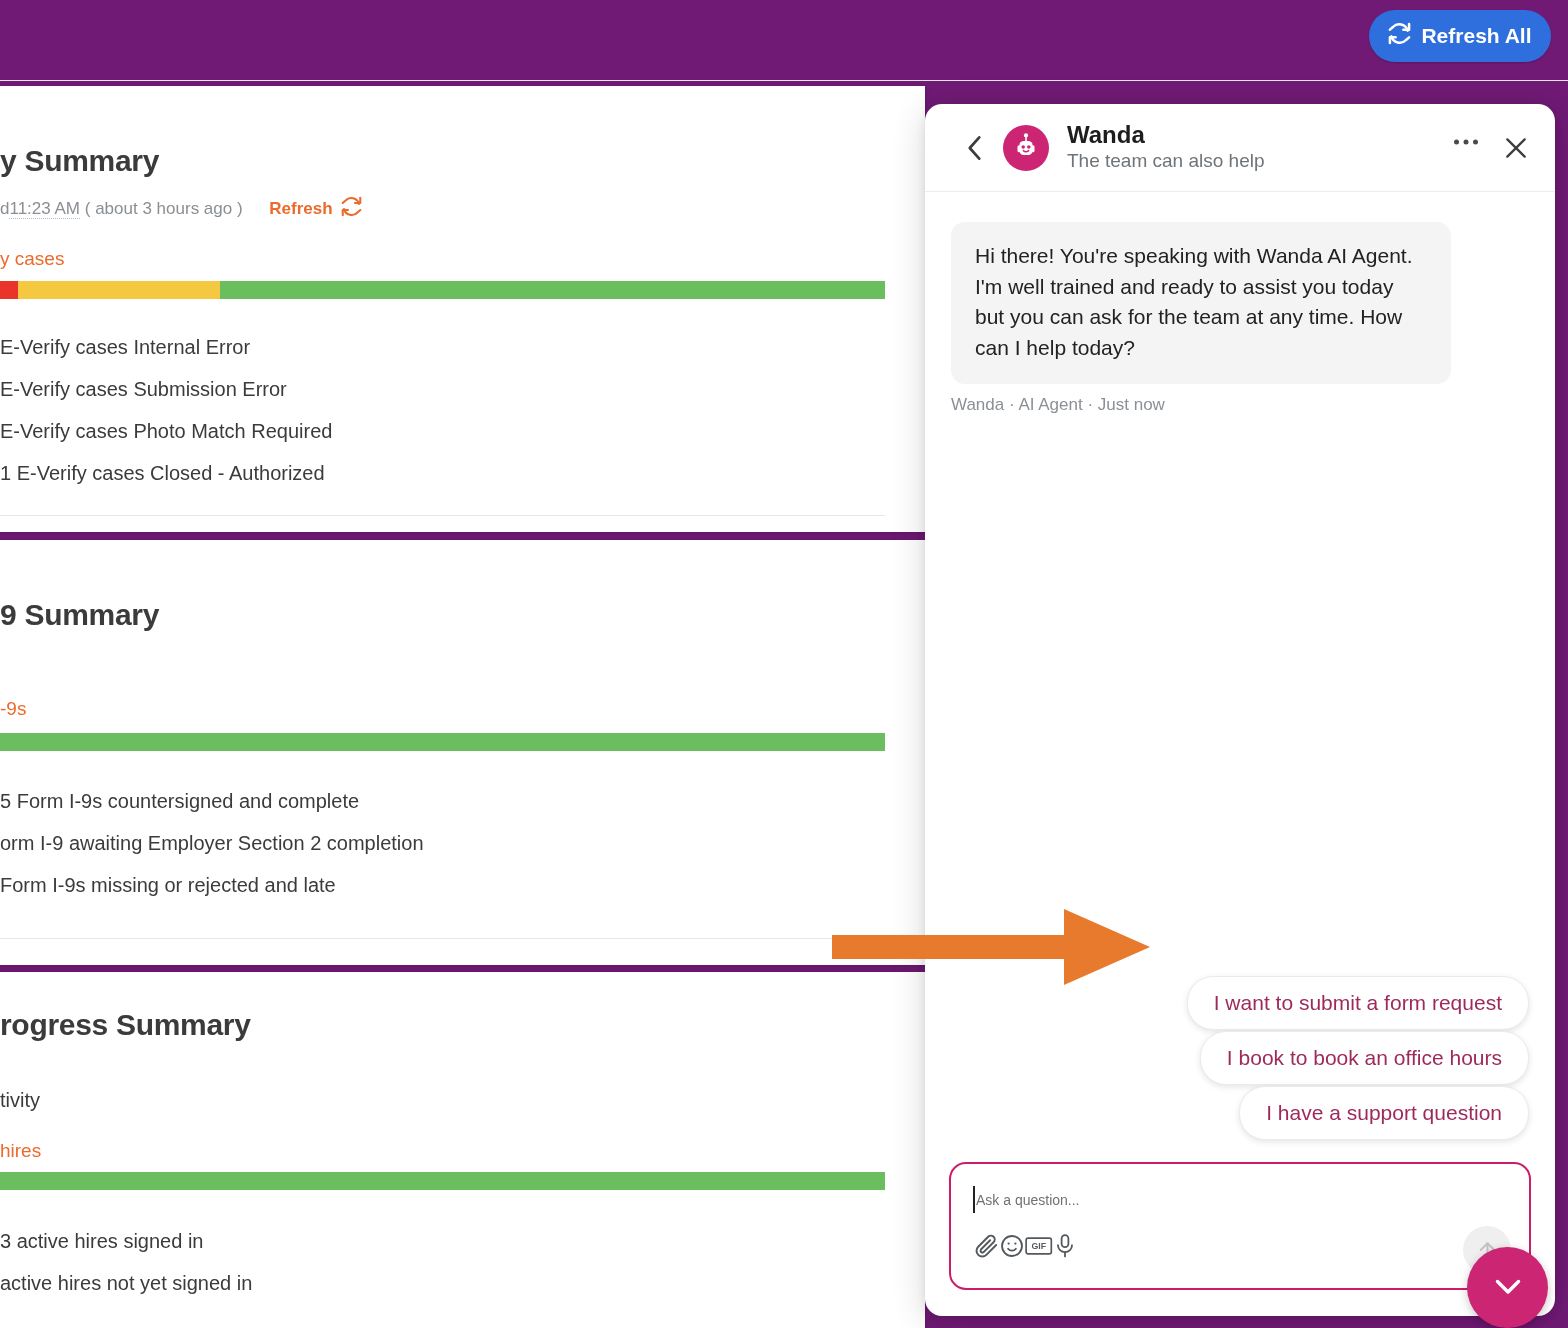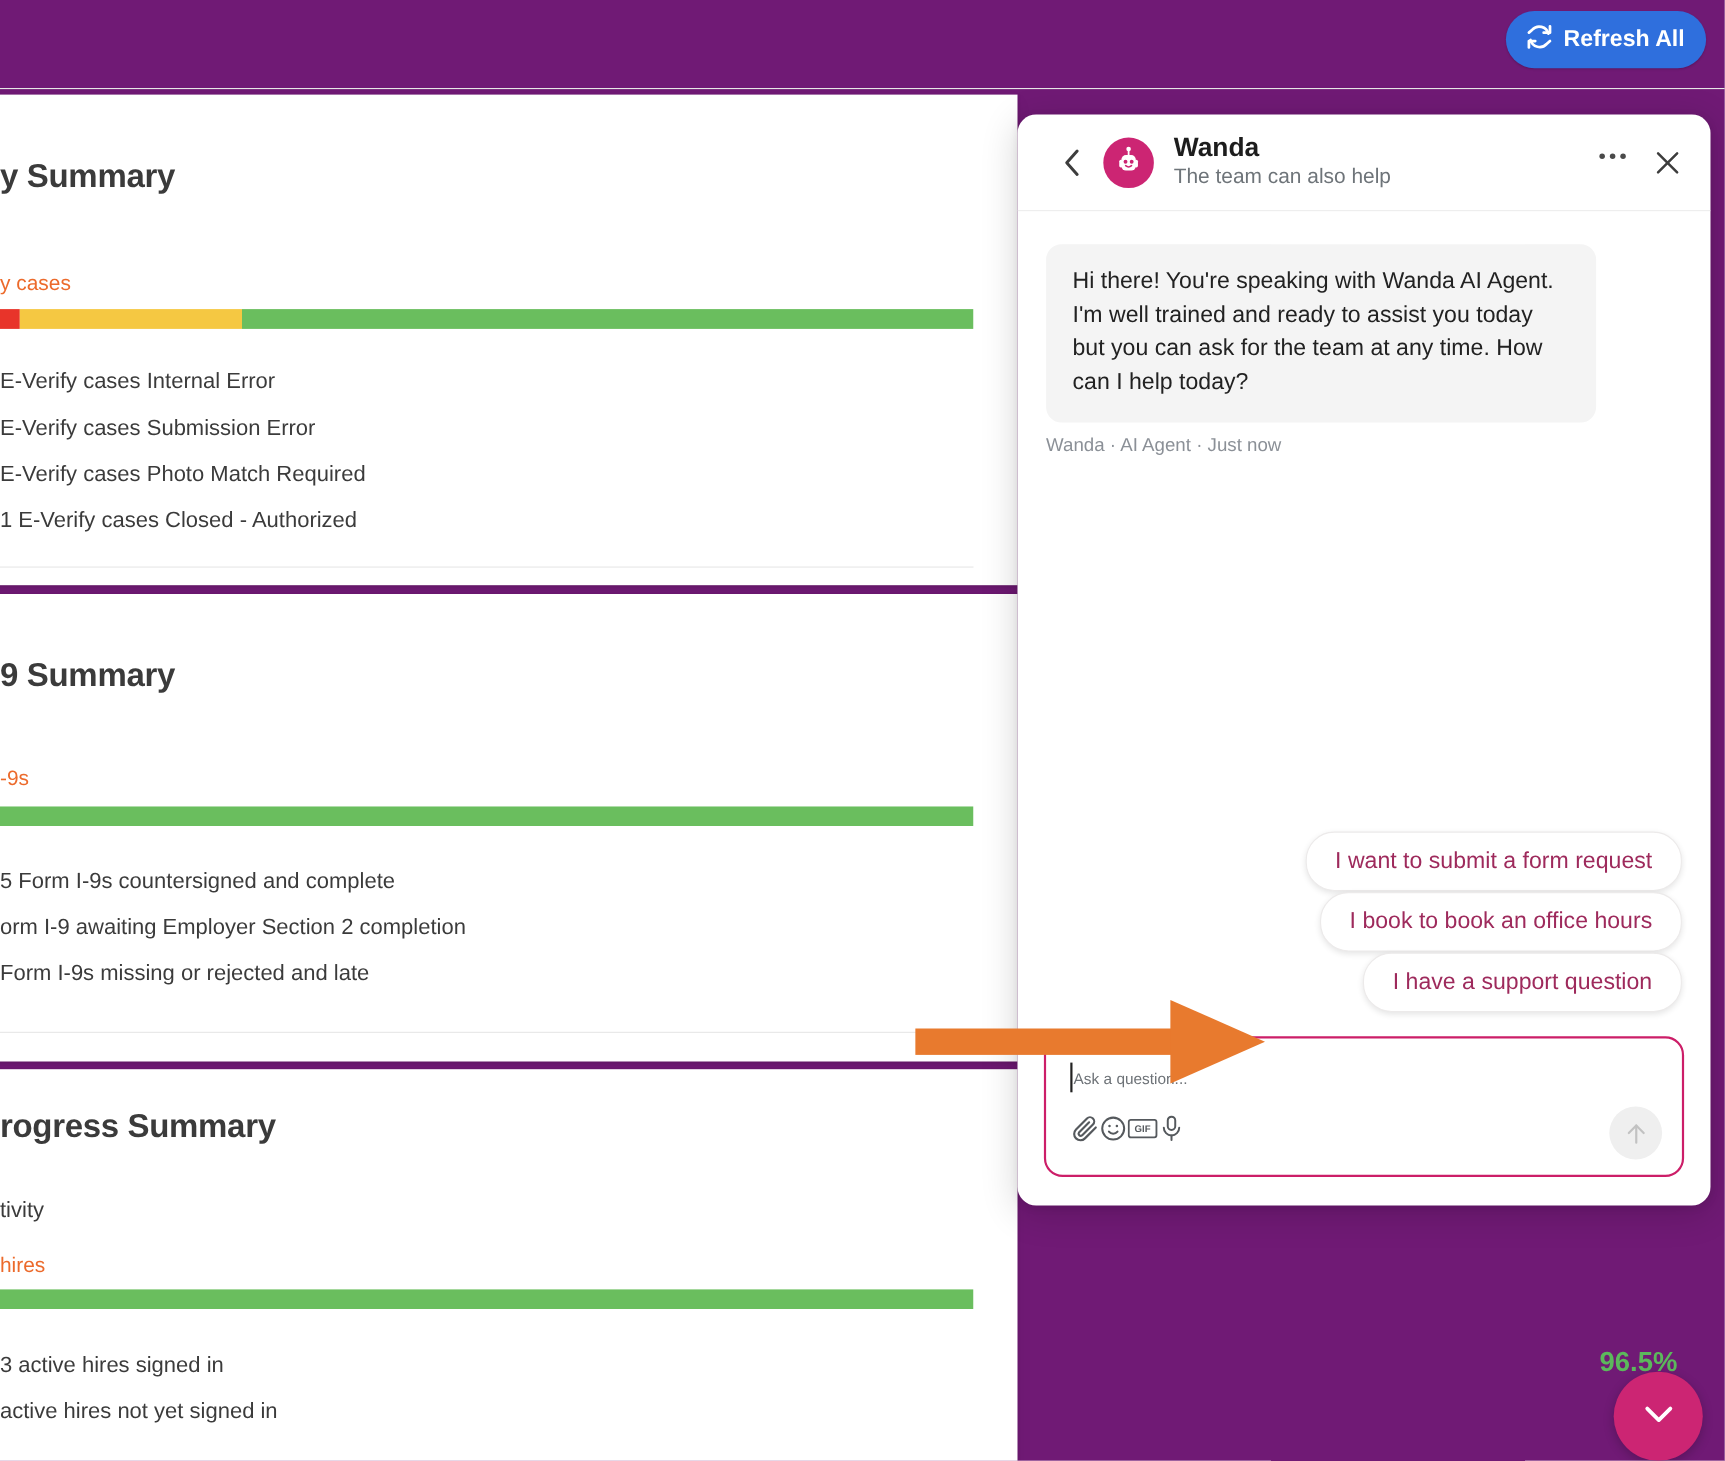--- a/index.html
+++ b/index.html
@@ -58,21 +58,21 @@
     font-family:"Liberation Sans", sans-serif;
     display:flex;align-items:center;justify-content:center;gap:10px;
     cursor:pointer;box-shadow:0 1px 2px rgba(0,0,0,.18);
   }
 
   
   #annot-arrow{position:absolute;left:832px;top:905px;width:320px;height:85px;pointer-events:none;}
 
   
   #chat{
-    position:absolute;left:925px;top:104px;width:630px;height:992px;
+    position:absolute;left:925px;top:104px;width:630px;height:1212px;
     background:#ffffff;border-radius:17px;
     box-shadow:0 6px 34px rgba(0,0,0,.16), 0 2px 8px rgba(0,0,0,.08);
     display:flex;flex-direction:column;overflow:hidden;
   }
   #chat-header{
     height:88px;flex:0 0 88px;display:flex;align-items:center;
     padding:0 22px 0 34px;border-bottom:1px solid #ededed;box-sizing:border-box;
   }
   #back-btn{width:30px;height:30px;display:flex;align-items:center;justify-content:center;cursor:pointer;flex:0 0 30px;}
   #avatar{
@@ -128,20 +128,30 @@
   }
 </style>
 </head>
 <body>
 
 <div id="dashboard">
 
   <div class="dash-card" id="card-everify">
     <div class="dash-title" style="top:58px;left:40px;">y Summary</div>
 
+    <div class="dash-meta" style="top:110px;left:40px;">
+      <span>d</span><span class="ts">11:23 AM</span>
+      <span>( about 3 hours ago )</span>
+      <span class="refresh"><span>Refresh</span><span class="refresh-ico"><svg width="21" height="21" viewBox="0 0 24 24" fill="none" stroke="#ec6a2b" stroke-width="2.4" stroke-linecap="round" stroke-linejoin="round">
+              <polyline points="22 2 22 8 16 8"></polyline>
+              <path d="M20.5 9A9 9 0 0 0 5.2 5.2L2 8"></path>
+              <polyline points="2 22 2 16 8 16"></polyline>
+              <path d="M3.5 15A9 9 0 0 0 18.8 18.8L22 16"></path>
+            </svg></span></span>
+    </div>
 
     <div class="dash-sub" style="top:162px;left:40px;">y cases</div>
 
     <div class="statusbar" style="top:195px;">
       <div class="seg-red" style="width:98px;"></div>
       <div class="seg-yellow" style="width:202px;"></div>
       <div class="seg-green" style="width:665px;"></div>
     </div>
 
     <div class="dash-line" style="top:250px;left:40px;">E-Verify cases Internal Error</div>

